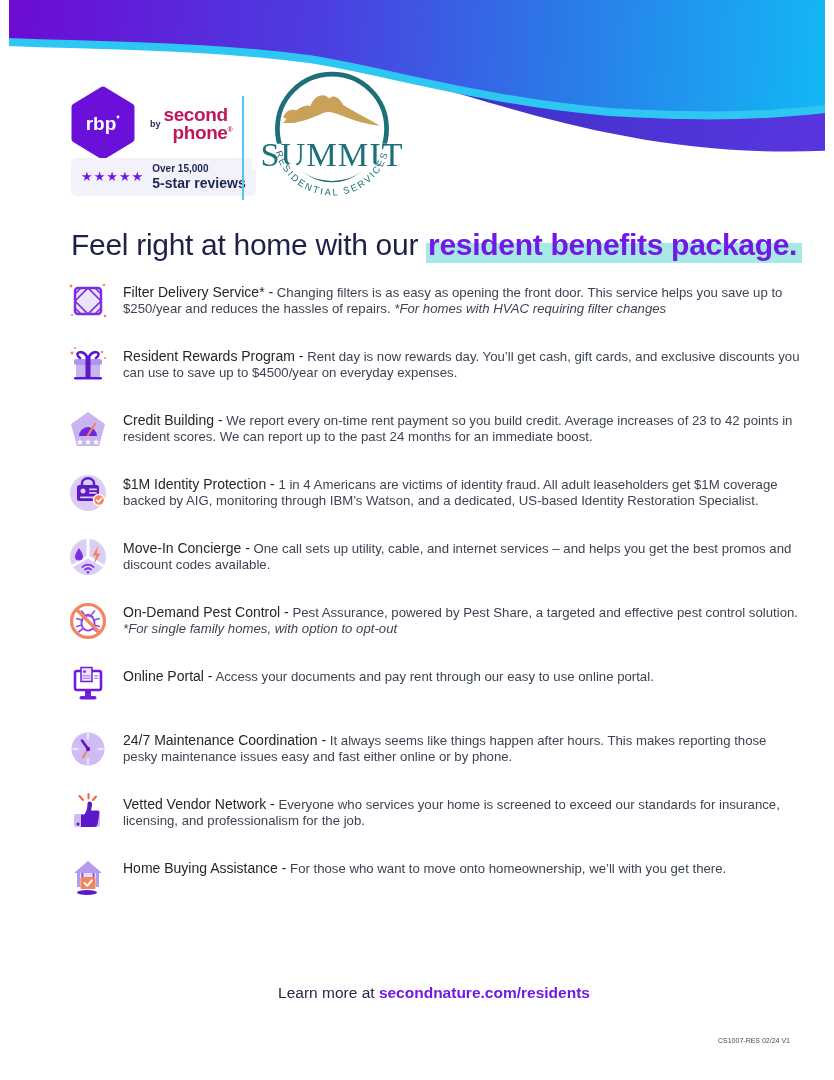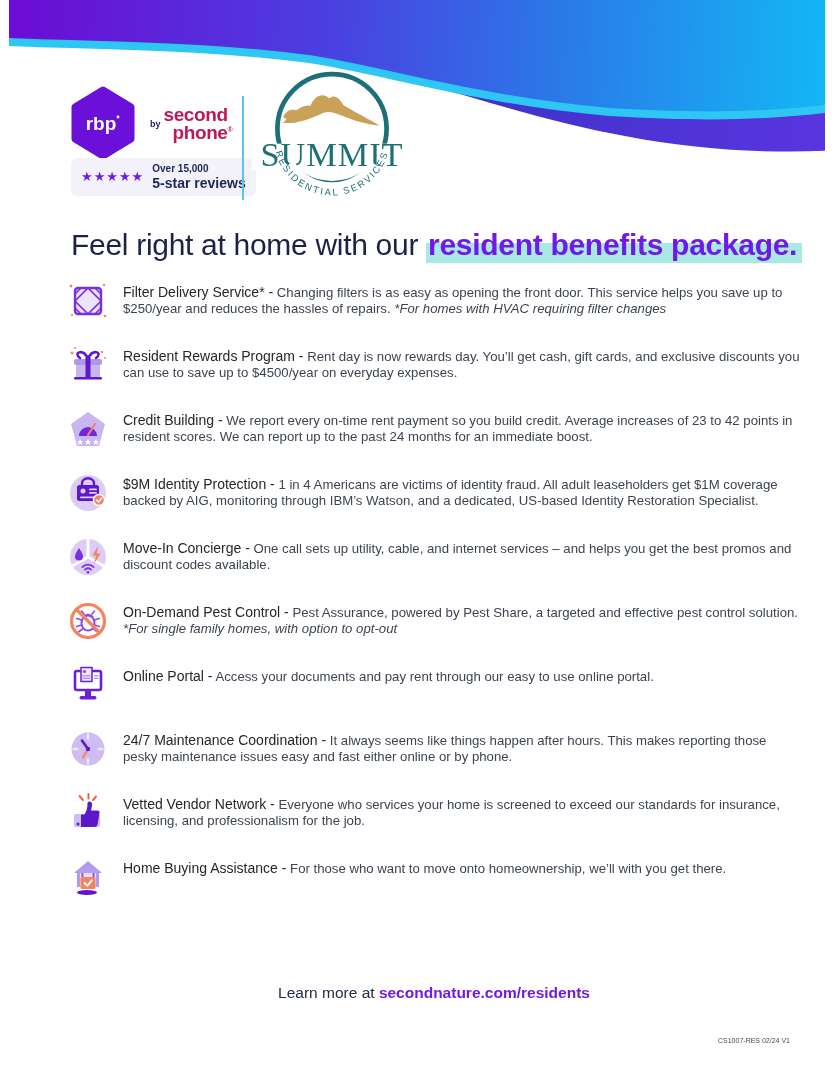--- a/index.html
+++ b/index.html
@@ -172,21 +172,21 @@
           <path d="M14,12 v-2 a5,4 0 0 1 12,0 v2" fill="none" stroke="#5d18c9" stroke-width="2.4"></path>
           <rect x="9" y="12" width="22" height="16" rx="2.5" fill="#5d18c9"></rect>
           <circle cx="15" cy="18" r="2.5" fill="#dccdf7"></circle>
           <rect x="21" y="15.5" width="8" height="1.8" rx="0.9" fill="#dccdf7"></rect>
           <rect x="21" y="19" width="8" height="1.8" rx="0.9" fill="#dccdf7"></rect>
           <rect x="12" y="23.5" width="16" height="1.8" rx="0.9" fill="#dccdf7"></rect>
           <circle cx="31" cy="27" r="5.5" fill="#f4845f" stroke="#ffffff" stroke-width="1.4"></circle>
           <path d="M28.5,27 l2,2 l3.2,-4" fill="none" stroke="#ffffff" stroke-width="1.6" stroke-linecap="round" stroke-linejoin="round"></path>
         </svg>
       </div>
-      <p class="txt"><b class="bt">$9M Identity Protection -</b>
+      <p class="txt"><b class="bt">$1M Identity Protection -</b>
         <span>1 in 4 Americans are victims of identity fraud. All adult leaseholders get $1M coverage backed by AIG, monitoring through IBM’s Watson, and a dedicated, US-based Identity Restoration Specialist.</span></p>
     </div>
 
     <div class="row">
       <div class="ic">
         <svg width="40" height="40" viewBox="0 0 40 40">
           <circle cx="20" cy="20" r="18" fill="#dccdf7"></circle>
           <path d="M20,20 L20,2 M20,20 L35.6,29 M20,20 L4.4,29" stroke="#ffffff" stroke-width="3"></path>
           <path d="M11,11 C11,11 7,16.5 7,19.5 a4,4 0 0 0 8,0 C15,16.5 11,11 11,11 Z" fill="#7a2ee3"></path>
           <polygon points="30,9 24.5,18.5 28,18.5 26,27 32.5,16.5 28.8,16.5" fill="#f4845f"></polygon>

